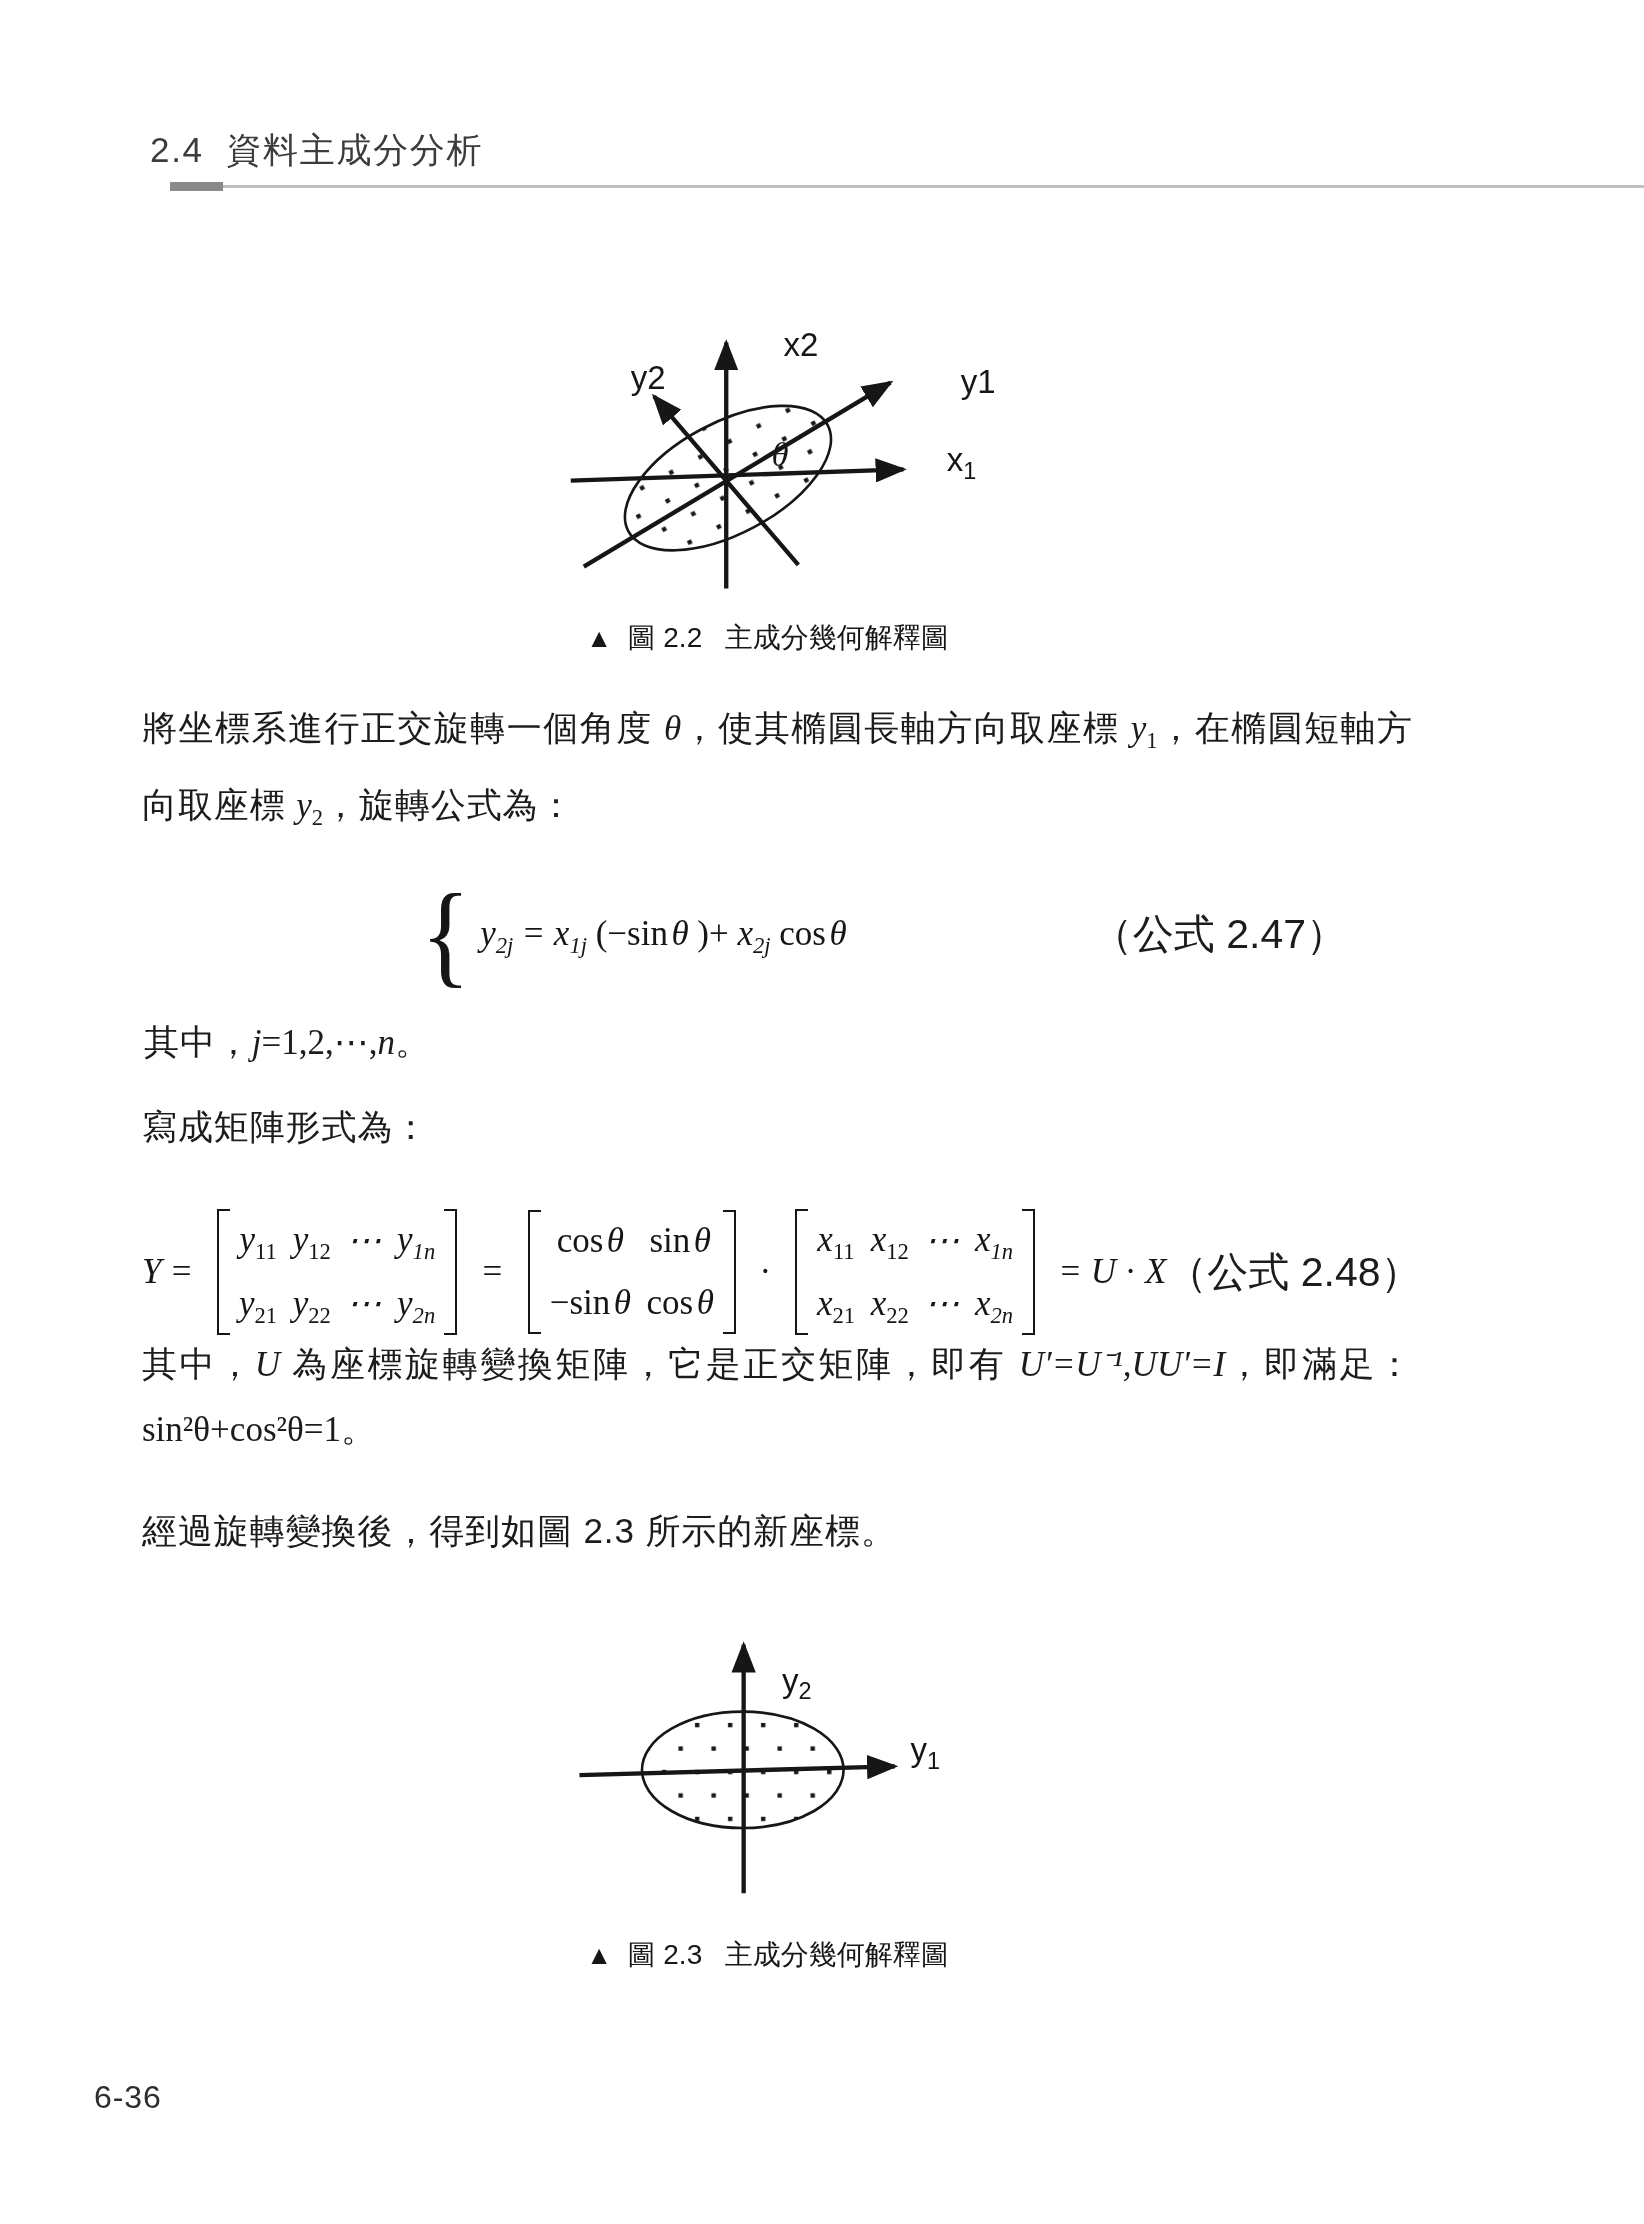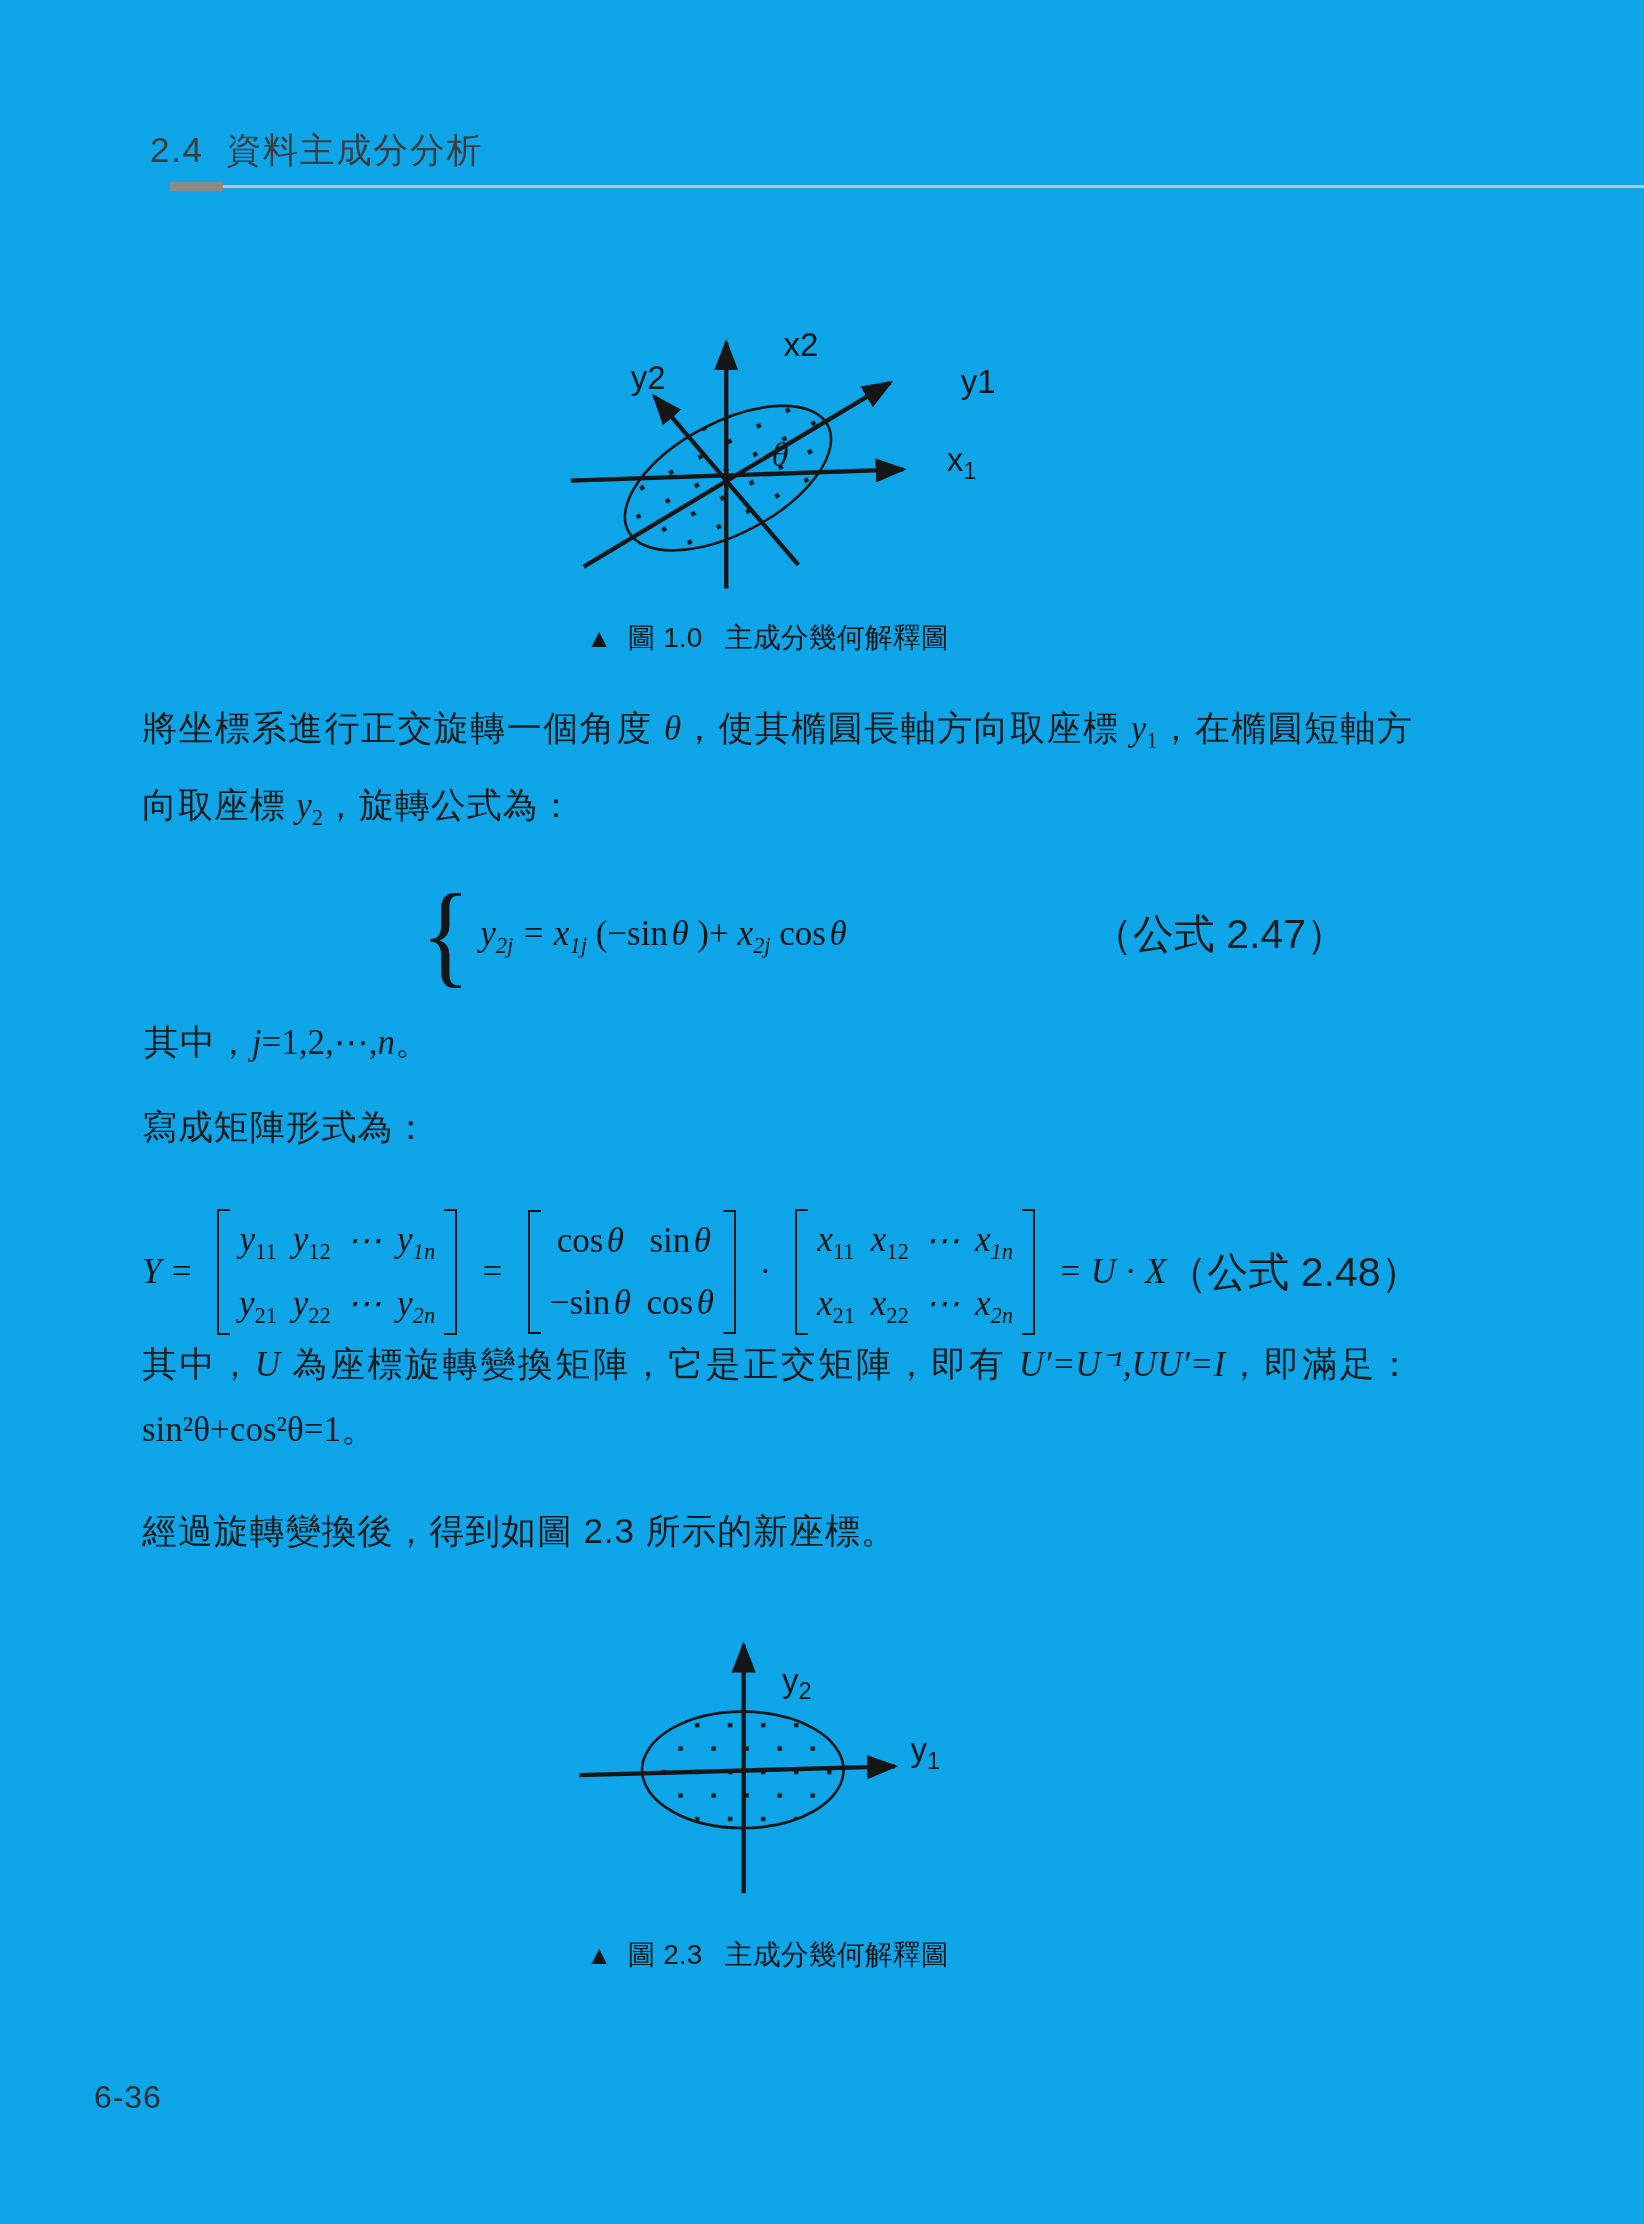--- a/index.html
+++ b/index.html
@@ -1,18 +1,18 @@
 <!DOCTYPE html>
 <html style="font-size:14px"><head>
 <meta charset="utf-8">
 <style>
   html,body { margin:0; padding:0; background:#e8e8e8; }
   .page {
     position:relative; width:1644px; height:2225px; margin:0 auto;
-    background:#0ea5e9; overflow:hidden;
+    background:#ffffff; overflow:hidden;
     font-family:"Liberation Sans", sans-serif; color:#161616;
   }
 
   
   .page-header { position:absolute; left:150px; top:127px; font-size:35px; color:#3c3c3c; letter-spacing:1.7px; white-space:nowrap; }
   .page-header .sec { margin-right:22.6px; }
   .rule-bar  { position:absolute; left:170px; top:182px; width:53px; height:8.7px; background:#8a8a8a; }
   .rule-line { position:absolute; left:223px; top:185px; right:0; height:2.6px; background:#c0c0c0; }
 
   
@@ -91,21 +91,21 @@
     <line x1="32" y1="284" x2="385" y2="72" marker-end="url(#ah1)"></line>
     <line x1="279" y1="282" x2="113" y2="88" marker-end="url(#ah1)"></line>
     <text class="axlbl" x="262" y="42">x2</text>
     <text class="axlbl" x="86" y="80">y2</text>
     <text class="axlbl" x="466" y="84">y1</text>
     <text class="axlbl" x="450" y="174"><tspan>x</tspan><tspan class="axsub" dy="9">1</tspan></text>
     <text class="theta" x="248" y="168">θ</text>
   </svg>
 
   <div class="figcap" style="top:619px;">
-    <span class="capmark">▲</span><span class="caplabel">圖 1.0</span><span>主成分幾何解釋圖</span>
+    <span class="capmark">▲</span><span class="caplabel">圖 2.2</span><span>主成分幾何解釋圖</span>
   </div>
 
   <p class="para" style="top:696px; margin:0;"><span>將坐標系進行正交旋轉一個角度 </span><i class="m">θ</i><span>，使其橢圓長軸方向取座標 </span><i class="m">y</i><sub class="psub">1</sub><span>，在橢圓短軸方向取座標 </span><i class="m">y</i><sub class="psub">2</sub><span>，旋轉公式為：</span></p>
 
   <div class="eqwrap" style="top:869px; height:130px;">
     <span class="brace247">{</span>
     <span class="eq-lines">
       <span class="eq-line"><i>y</i><sub class="sbi">2j</sub><span class="rel">=</span><i>x</i><sub class="sbi">1j</sub><span class="fn">(−sin</span><i class="th">θ</i><span class="op">)+</span><i>x</i><sub class="sbi">2j</sub><span class="fn">cos</span><i class="th">θ</i></span>
     </span>
     <span class="eq-label l247">（公式 2.47）</span>

